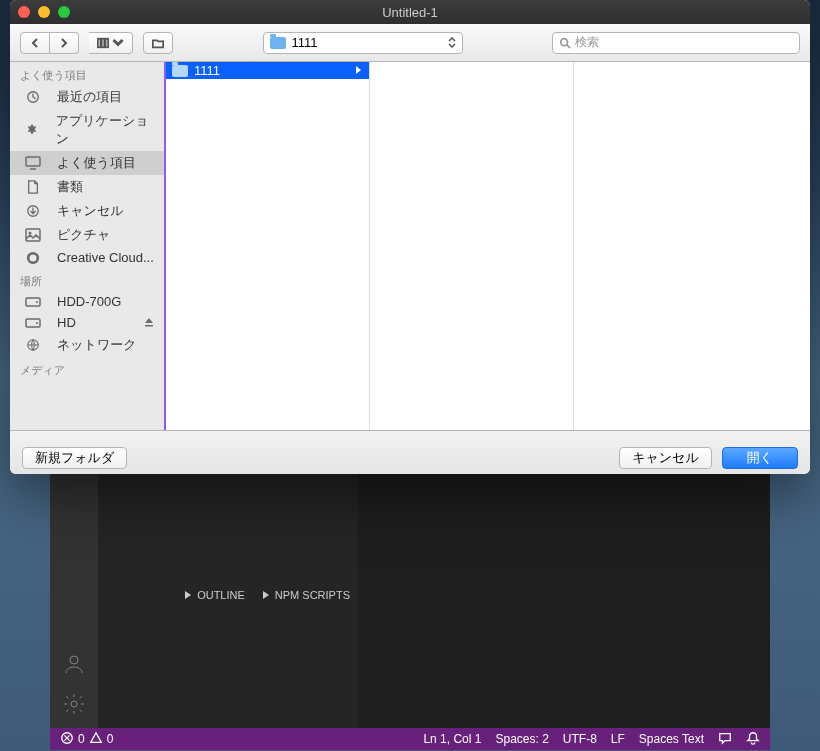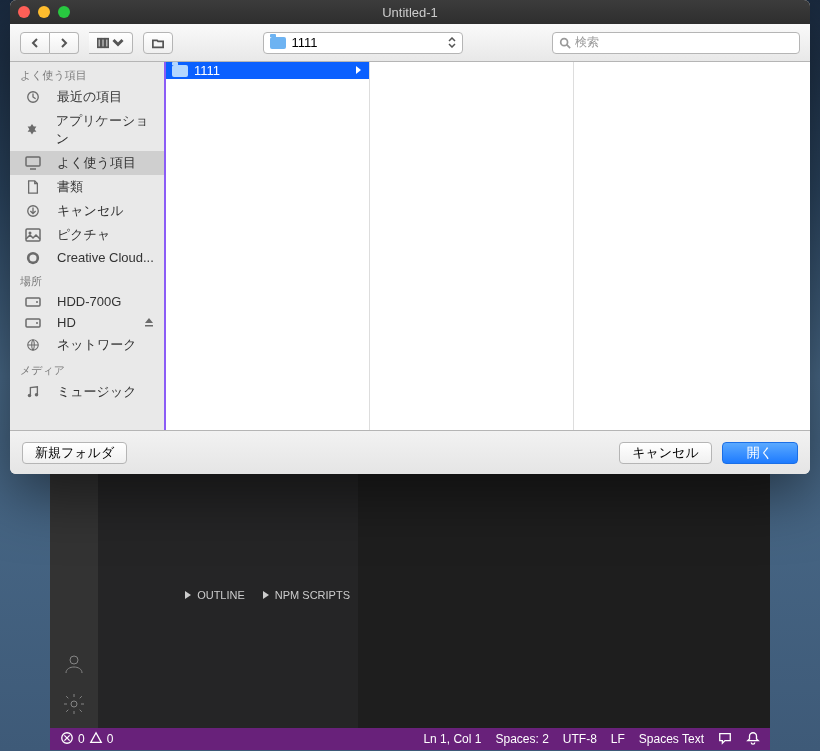--- a/index.html
+++ b/index.html
@@ -57,21 +57,21 @@
 
 .column { width: 204px; border-right: 1px solid #ddd; font-size: 13px; }
 .col-item { display: flex; align-items: center; gap: 6px; padding: 1px 6px; }
 .col-item.sel { background: #0a60ff; color: #fff; }
 .col-item .folder-ic2 { width: 16px; height: 12px; background: #7fc0ff; border-radius: 2px; position: relative; flex-shrink: 0; }
 .col-item.sel .folder-ic2 { background: #b3d7ff; }
 .col-item .folder-ic2::before { content:''; position:absolute; top:-3px; left:0; width:6px; height:3px; background: inherit; border-radius:1px 1px 0 0; }
 .col-item .arr { margin-left: auto; }
 .col-item .arr svg { width: 8px; height: 10px; fill: currentColor; }
 
-.footer { height: 44px; background: linear-gradient(#f2f2f2,#e5e5e5); border-top: 1px solid #b5b5b5; display: flex; align-items: center; padding: 16px 12px; gap: 10px; }
+.footer { height: 44px; background: linear-gradient(#f2f2f2,#e5e5e5); border-top: 1px solid #b5b5b5; display: flex; align-items: flex-start; padding: 16px 12px; gap: 10px; }
 .footer .push { height: 22px; padding: 0 12px; border-radius: 4px; font-size: 13px; border: 1px solid #b5b5b5; background: linear-gradient(#fff,#f0f0f0); }
 .footer .primary { background: linear-gradient(#5aa9ff,#1e7bff); color: #fff; border: 1px solid #1b6fe6; padding: 0 24px; }
 .footer .spacer { flex: 1; }
 </style>
 </head>
 <body>
 
 <div class="editor">
   <div class="editor-body">
     <div class="activitybar">
@@ -282,30 +282,20 @@
         <div class="sb-item">
           <span class="ic">
             <svg viewBox="0 0 16 16">
               <circle cx="8" cy="8" r="6" fill="none" stroke="#6b6b6b" stroke-width="1.2"></circle>
               <path d="M2 8h12M8 2c2 2 2 10 0 12M8 2c-2 2-2 10 0 12" fill="none" stroke="#6b6b6b" stroke-width="1.2"></path>
             </svg>
           </span>
           <span>ネットワーク</span>
         </div>
         <div class="sb-header">メディア</div>
-        <div class="sb-item">
-          <span class="ic">
-            <svg viewBox="0 0 16 16">
-              <path d="M5 12V3l8-1v9" fill="none" stroke="#6b6b6b" stroke-width="1.5"></path>
-              <circle cx="4" cy="12" r="2" fill="#6b6b6b"></circle>
-              <circle cx="12" cy="11" r="2" fill="#6b6b6b"></circle>
-            </svg>
-          </span>
-          <span>ミュージック</span>
-        </div>
       </div>
     <div class="column" id="col0">
         <div class="col-item sel">
           <span class="folder-ic2"></span>
           <span>1111</span>
           <span class="arr"><svg viewBox="0 0 8 10">
               <path d="M1 1l5 4-5 4z"></path>
             </svg></span>
         </div>
       </div>

